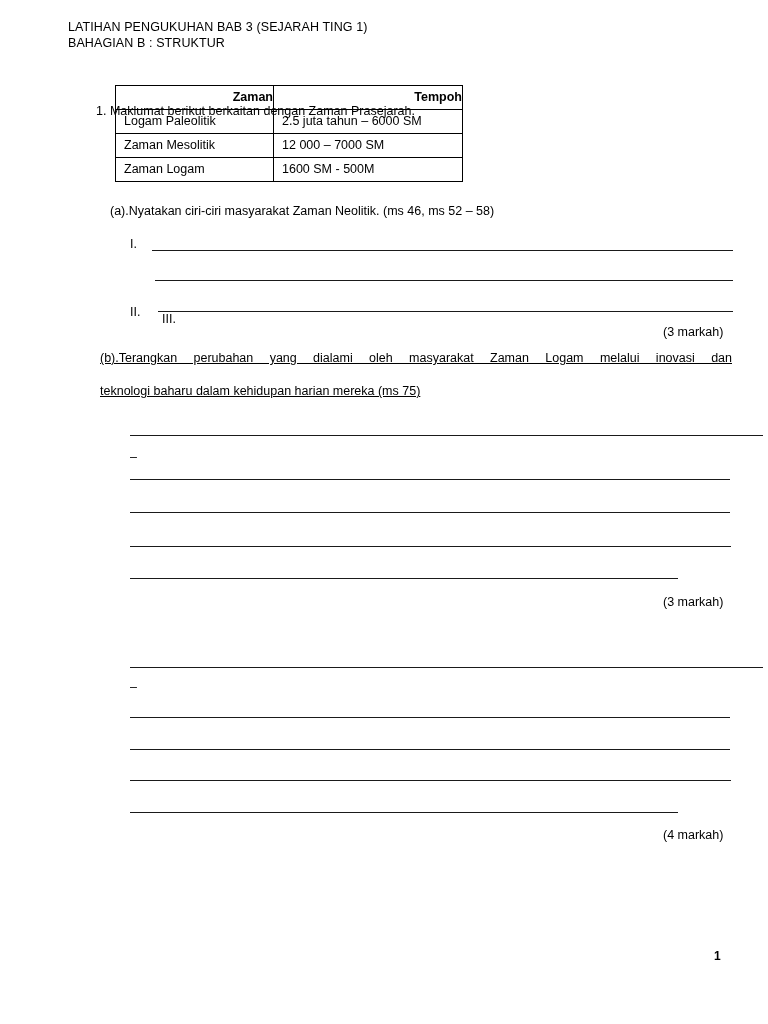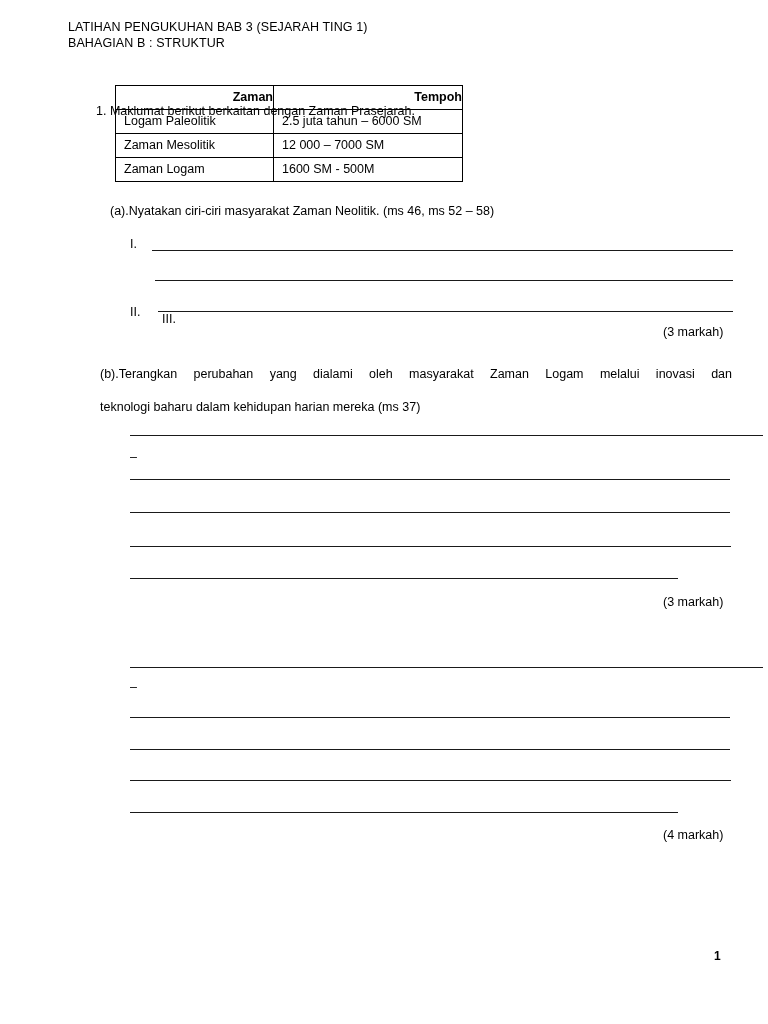--- a/index.html
+++ b/index.html
@@ -170,23 +170,23 @@
   <div class="rule" style="left:152px; top:250px; width:581px;"></div>
 
   <div class="roman-label" style="left:130px; top:267px; font-size:12.5px;margin-top:38px;">II.</div>
   <div class="rule" style="left:155px; top:280px; width:578px;"></div>
 
   <div class="roman-label" style="left:130px; top:312px; font-size:12.5px;margin-left:32px;">III.</div>
   <div class="rule" style="left:158px; top:311px; width:575px;"></div>
 
   <div class="marks" style="left:663px; top:325px;">(3 markah)</div>
 
-  <div class="subq-just" style="top:358px;">
+  <div class="subq-just" style="top:342px;text-decoration:underline;">
     <div style="text-align:justify; text-align-last:justify;">(b).Terangkan perubahan yang dialami oleh masyarakat Zaman Logam melalui inovasi dan</div>
-    <div>teknologi baharu dalam kehidupan harian mereka (ms 37)</div>
+    <div>teknologi baharu dalam kehidupan harian mereka (ms 75)</div>
   </div>
 
   <div class="rule" style="left:130px; top:435px; width:633px;"></div>
   <div class="stray-dash" style="left:130px; top:452px;">–</div>
   <div class="rule" style="left:130px; top:479px; width:600px;"></div>
   <div class="rule" style="left:130px; top:512px; width:600px;"></div>
   <div class="rule" style="left:130px; top:546px; width:601px;"></div>
   <div class="rule" style="left:130px; top:578px; width:548px;"></div>
 
   <div class="marks" style="left:663px; top:595px;">(3 markah)</div>

